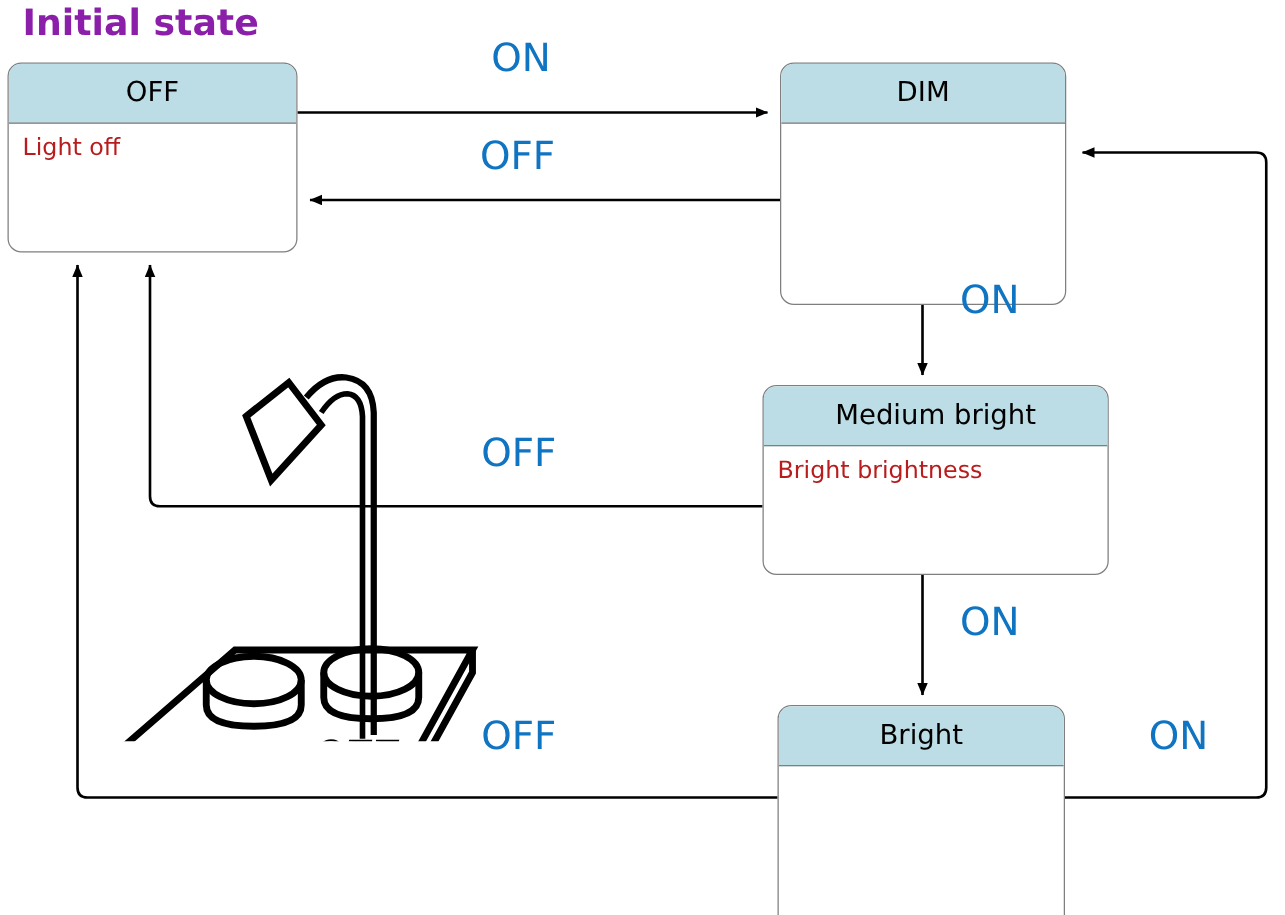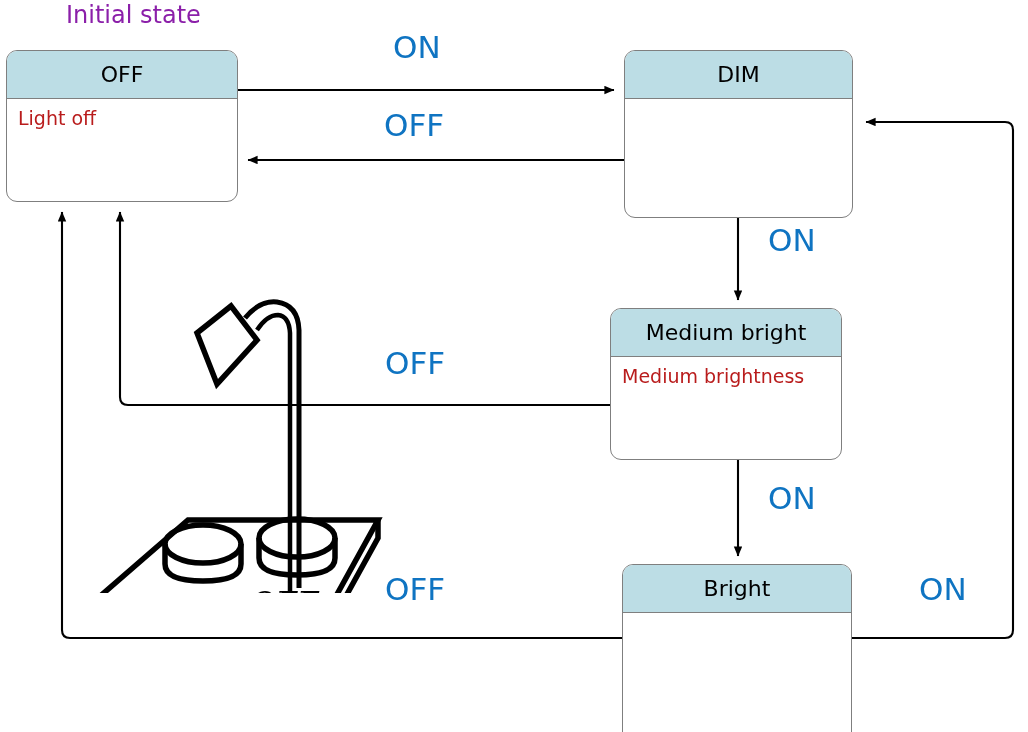--- a/index.html
+++ b/index.html
@@ -31,26 +31,25 @@
     top: 288px;
     width: 350px;
     height: 305px;
   }
 
   
   .diagram-title {
     position: absolute;
     left: 18px;
     top: 1px;
-    font-size: 24px;
-    font-weight: normal;
+    font-size: 29px;
+    font-weight: bold;
     color: #8b1fa9;
     letter-spacing: 0px;
     white-space: nowrap;
-    margin-left: 48px;
   }
 
   
   .state-box {
     position: absolute;
     box-sizing: border-box;
     border: 1.6px solid #7f7f7f;
     border-radius: 11px;
     background: #ffffff;
     overflow: hidden;
@@ -145,27 +144,27 @@
     <text x="165" y="326" font-family="'DejaVu Serif','Liberation Serif',serif" font-size="31" font-style="italic" fill="#000000">OFF</text>
   </svg>
 
   <div class="diagram-title">Initial state</div>
 
   <div class="state-box" style="left:6px; top:50px; width:232px; height:152px;">
     <div class="state-header">OFF</div>
     <div class="state-body">Light off</div>
   </div>
 
-  <div class="state-box" style="left:624px; top:50px; width:229px; height:168px;">
+  <div class="state-box" style="left:624px; top:50px; width:229px; height:194px;">
     <div class="state-header">DIM</div>
   </div>
 
-  <div class="state-box" style="left:610px; top:308px; width:232px; height:152px;">
+  <div class="state-box" style="left:610px; top:308px; width:277px; height:152px;">
     <div class="state-header">Medium bright</div>
-    <div class="state-body">Medium brightness</div>
+    <div class="state-body">Bright brightness</div>
   </div>
 
   <div class="state-box" style="left:622px; top:564px; width:230px; height:192px;">
     <div class="state-header">Bright</div>
   </div>
 
   <div class="edge-label" style="left:393px; top:32px;">ON</div>
 
   <div class="edge-label" style="left:384px; top:110px;">OFF</div>
 

